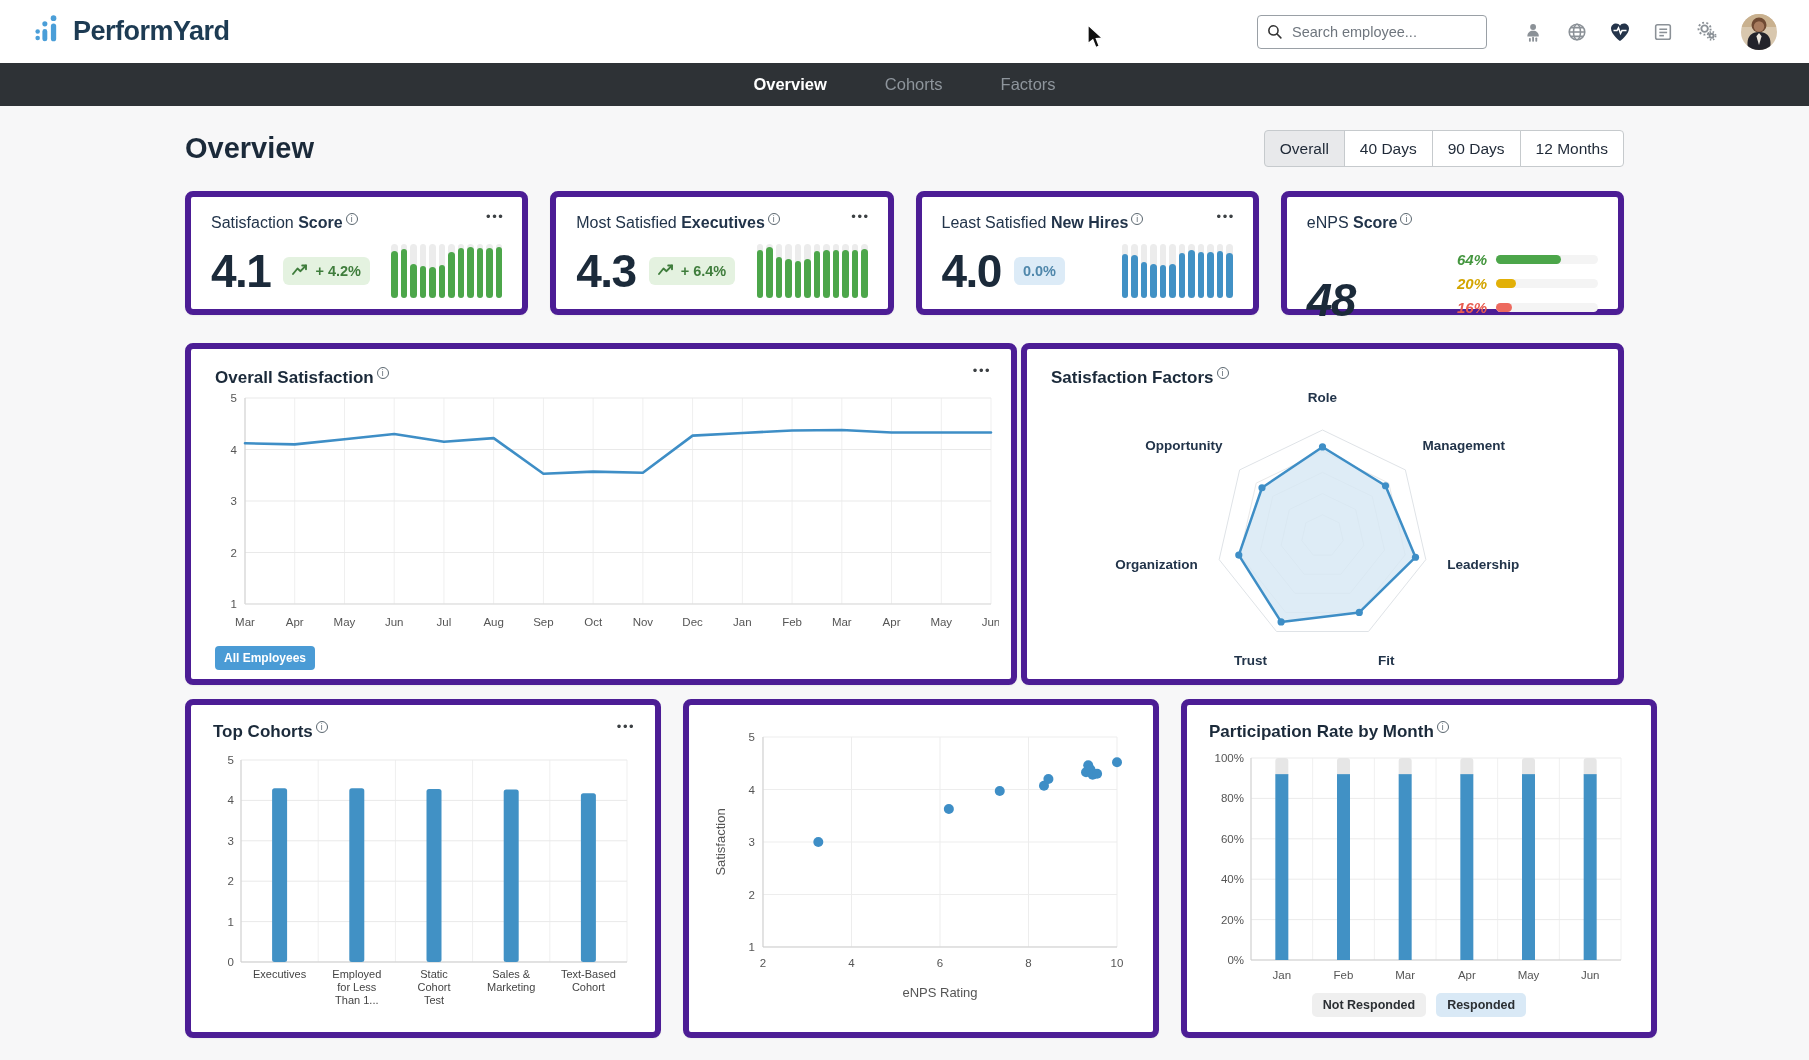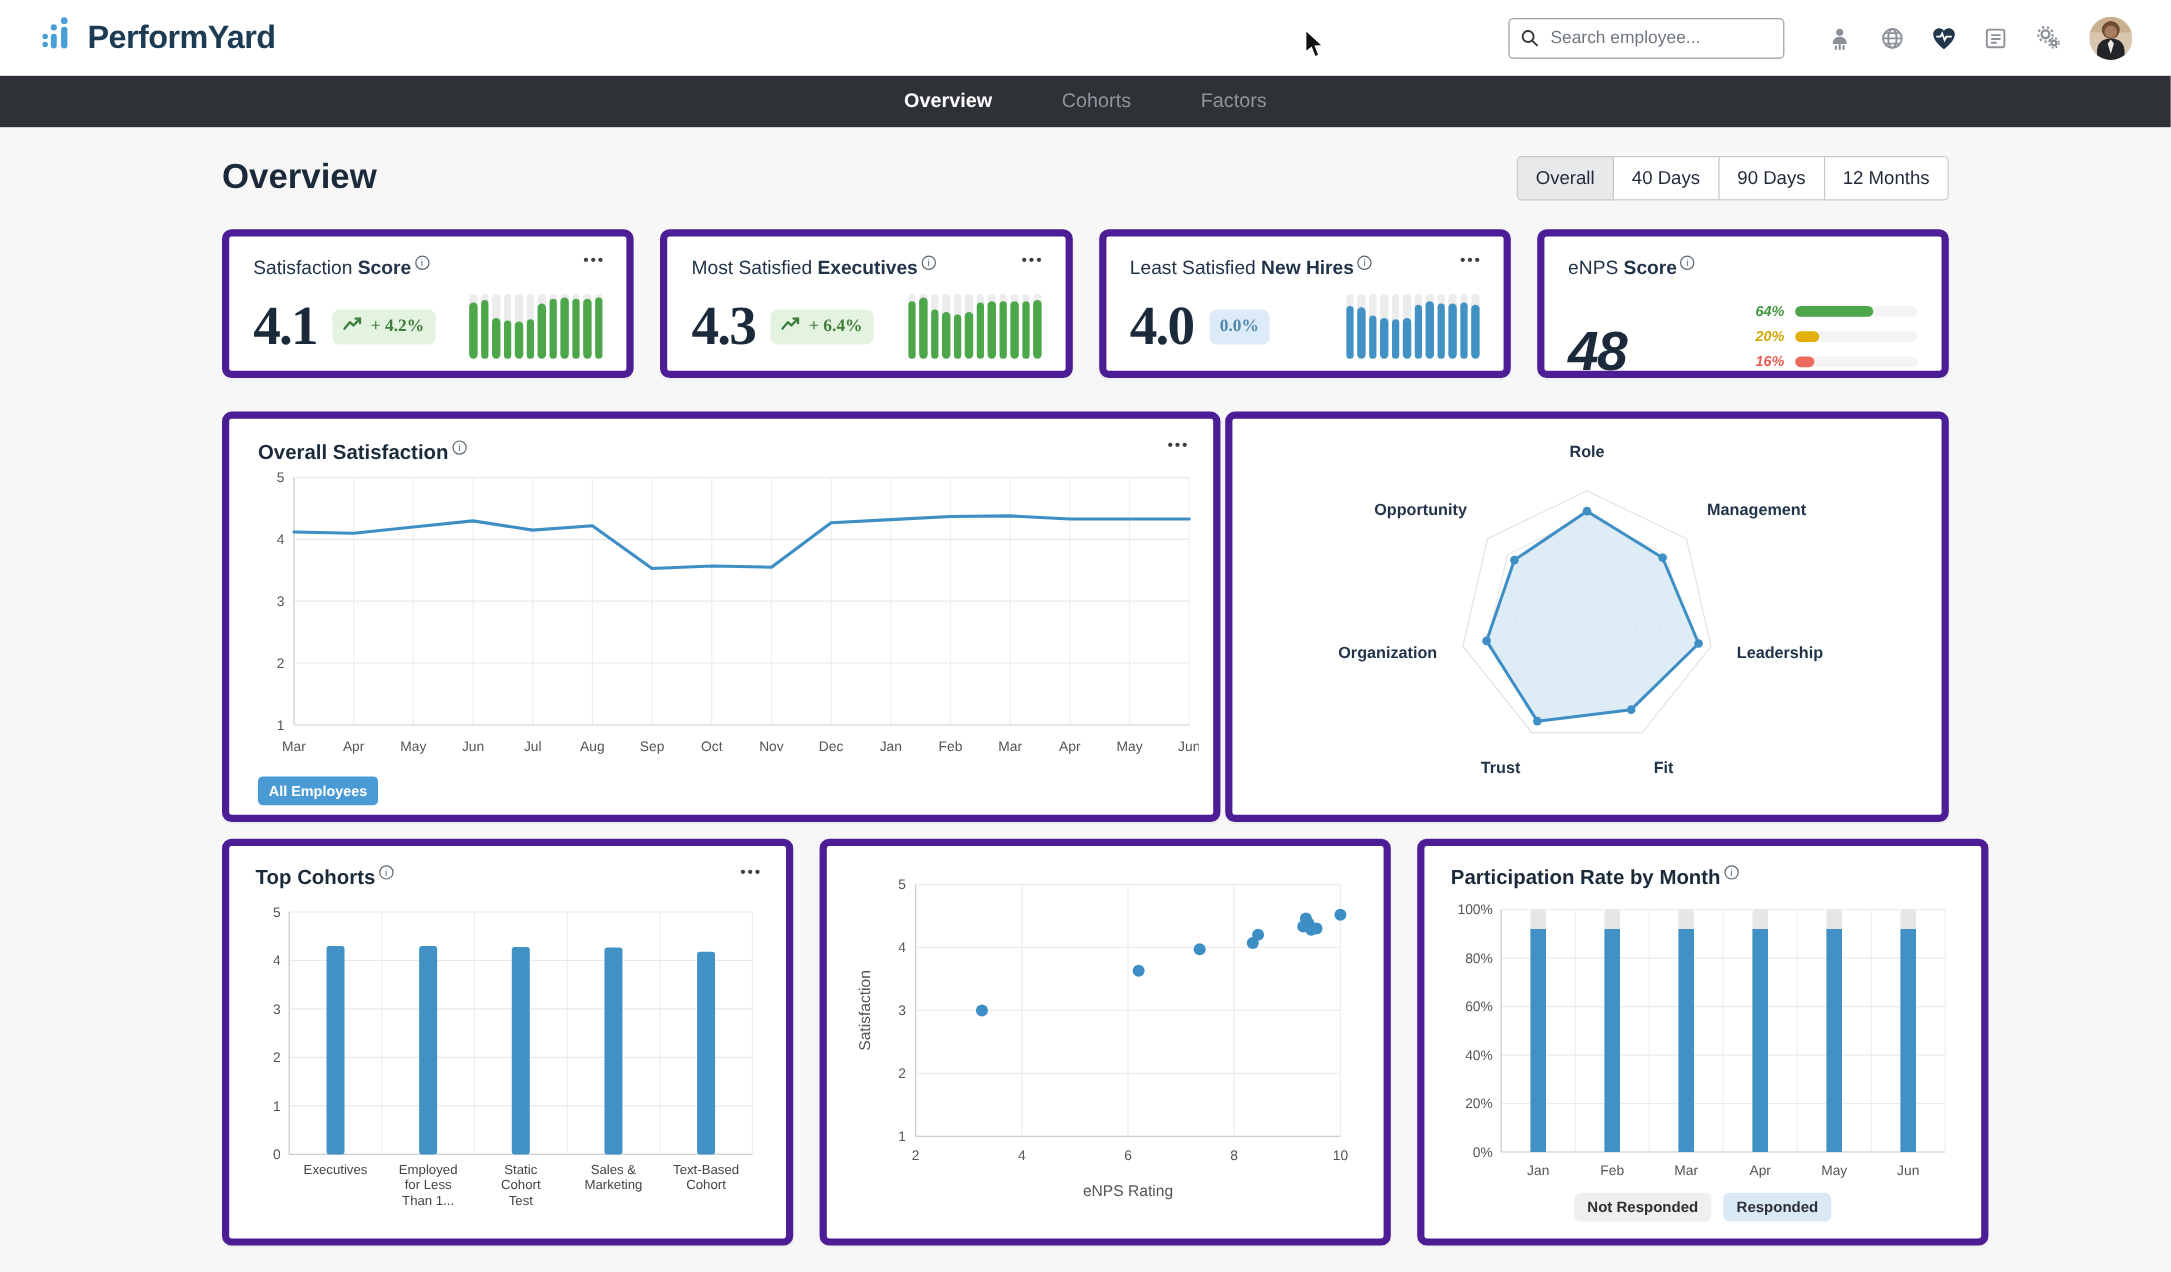--- a/index.html
+++ b/index.html
@@ -35,33 +35,33 @@
   .seg button.active { background:#e8e9eb; }
 
   .card { background:#fff; border-radius:8px; border:6px solid #4c1d95; box-shadow:0 1px 2px rgba(0,0,0,.05); }
 
   
   .kpi-row { display:flex; gap:22px; }
   .kpi { flex:1; height:124px; padding:16px 20px; position:relative; }
   .kpi-title { font-size:16px; color:#22344a; }
   .kpi-title b { font-weight:800; }
   .kpi-menu { position:absolute; top:12px; right:18px; color:#3c4043; font-size:13px; letter-spacing:1.5px; cursor:pointer; }
-  .kpi-body { display:flex; align-items:center; margin-top:12px;font-family:Liberation Serif, serif; }
+  .kpi-body { display:flex; align-items:center; margin-top:12px; }
   .kpi-value { font-size:46px; font-weight:800; color:#1b2a3a; letter-spacing:-1.5px; line-height:1; }
   .badge { margin-left:13px; padding:6px 9px; border-radius:6px; font-size:14.5px; font-weight:700; display:flex; align-items:center; gap:6px; white-space:nowrap; }
   .badge.positive { background:#e4f2e0; color:#3f7d3c; }
   .badge.neutral  { background:#dcebf7; color:#4f87ab; }
   .spark { margin-left:auto; display:flex; gap:3px; height:54px; align-items:flex-end; }
   .spark-bar { width:6.5px; height:100%; background:#ececec; border-radius:4px; position:relative; }
   .spark-fill { position:absolute; bottom:0; left:0; right:0; border-radius:4px; }
 
   .enps-body { display:flex; align-items:flex-end; margin-top:12px;font-style:italic; }
   .enps-breakdown { margin-left:auto; }
   .bd-row { display:flex; align-items:center; gap:9px; margin:7px 0; }
-  .bd-label { width:36px; text-align:right; font-size:12px; font-weight:700; }
+  .bd-label { width:36px; text-align:right; font-size:15px; font-weight:700; }
   .bd-track { width:102px; height:9px; background:#f4f4f4; border-radius:5px; }
   .bd-fill { height:9px; border-radius:5px; }
 
   
   .row2 { display:flex; gap:4px; margin-top:28px; }
   .card-line { width:832px; height:342px; padding:18px 24px; position:relative; }
   .card-radar { flex:1; height:342px; padding:18px 24px; position:relative; }
   .row3 { display:flex; gap:22px; margin-top:14px; }
   .row3 .card { flex:1; height:339px; padding:16px 22px; position:relative; }
   .card-title { font-size:17px; font-weight:800; color:#1b2a3a; }
@@ -425,20 +425,23 @@
             <line x1="30" x2="776" y1="10" y2="10" stroke="#e9e9e9"></line>
             <text x="22" y="14" text-anchor="end" class="tick">5</text>
             <line x1="30" x2="30" y1="10" y2="216" stroke="#cfcfcf"></line>
             <line x1="30" x2="776" y1="216" y2="216" stroke="#dddddd"></line>
             <polyline points="30,55.31999999999999 79.73333333333333,56.350000000000016 129.46666666666667,51.19999999999999 179.2,46.05000000000001 228.93333333333334,53.774999999999984 278.6666666666667,50.170000000000016 328.4,85.70500000000001 378.1333333333333,83.64500000000001 427.8666666666667,84.67500000000001 477.6,47.59500000000002 527.3333333333334,45.01999999999998 577.0666666666667,42.44499999999999 626.8,41.93000000000001 676.5333333333333,44.504999999999995 726.2666666666667,44.504999999999995 776,44.504999999999995" fill="none" stroke="#3e8ec6" stroke-width="2.6" stroke-linejoin="round" stroke-linecap="round"></polyline>
           </svg></div>
       <span class="pill">All Employees</span>
     </div>
 
     <div class="card card-radar">
+      <div class="card-title">
+        <span>Satisfaction Factors</span><span class="info"></span>
+      </div>
       <div id="radar-chart" style="text-align:center"><svg width="537" height="290" viewBox="0 0 537 290">
             <polygon points="268.5,42 351.3741371416112,81.91008100297425 371.8423586912733,171.58721899936933 314.4916763464612,243.50269999765644 222.50832365353884,243.50269999765644 165.15764130872668,171.58721899936933 185.6258628583888,81.91008100297427" fill="none" stroke="#dfe3e7" stroke-width="1"></polygon>
             <polygon points="268.5,63.2 334.79930971328895,95.12806480237941 351.1738869530186,166.86977519949545 305.2933410771689,224.40215999812514 231.70665892283108,224.40215999812514 185.82611304698136,166.86977519949548 202.20069028671105,95.12806480237941" fill="none" stroke="#e8e8e8" stroke-width="1"></polygon>
             <polygon points="268.5,84.4 318.2244822849667,108.34604860178456 330.50541521476396,162.1523313996216 296.0950058078767,205.30161999859385 240.9049941921233,205.30161999859385 206.49458478523601,162.1523313996216 218.7755177150333,108.34604860178456" fill="none" stroke="#e8e8e8" stroke-width="1"></polygon>
             <polygon points="268.5,105.6 301.6496548566445,121.5640324011897 309.8369434765093,157.43488759974773 286.8966705385845,186.20107999906259 250.10332946141554,186.20107999906259 227.1630565234907,157.43488759974773 235.35034514335553,121.5640324011897" fill="none" stroke="#e8e8e8" stroke-width="1"></polygon>
             <polygon points="268.5,126.8 285.07482742832224,134.78201620059485 289.16847173825465,152.71744379987388 277.6983352692922,167.1005399995313 259.3016647307078,167.1005399995313 247.83152826174535,152.71744379987388 251.92517257167776,134.78201620059485" fill="none" stroke="#e8e8e8" stroke-width="1"></polygon>
             <polygon points="268.5,58.959999999999994 331.4843442276245,97.77166156226045 361.508122822146,169.2284970994324 305.2933410771689,224.40215999812514 227.10749128818497,233.9524299978908 184.79268946006863,167.10564738948915 208.00187988662384,99.75435913217122" fill="#d6e7f4" fill-opacity="0.8" stroke="#3e8ec6" stroke-width="2.5" stroke-linejoin="round"></polygon>
             <circle cx="268.5" cy="58.959999999999994" r="3.6" fill="#3e8ec6"></circle>
             <circle cx="331.4843442276245" cy="97.77166156226045" r="3.6" fill="#3e8ec6"></circle>
             <circle cx="361.508122822146" cy="169.2284970994324" r="3.6" fill="#3e8ec6"></circle>

